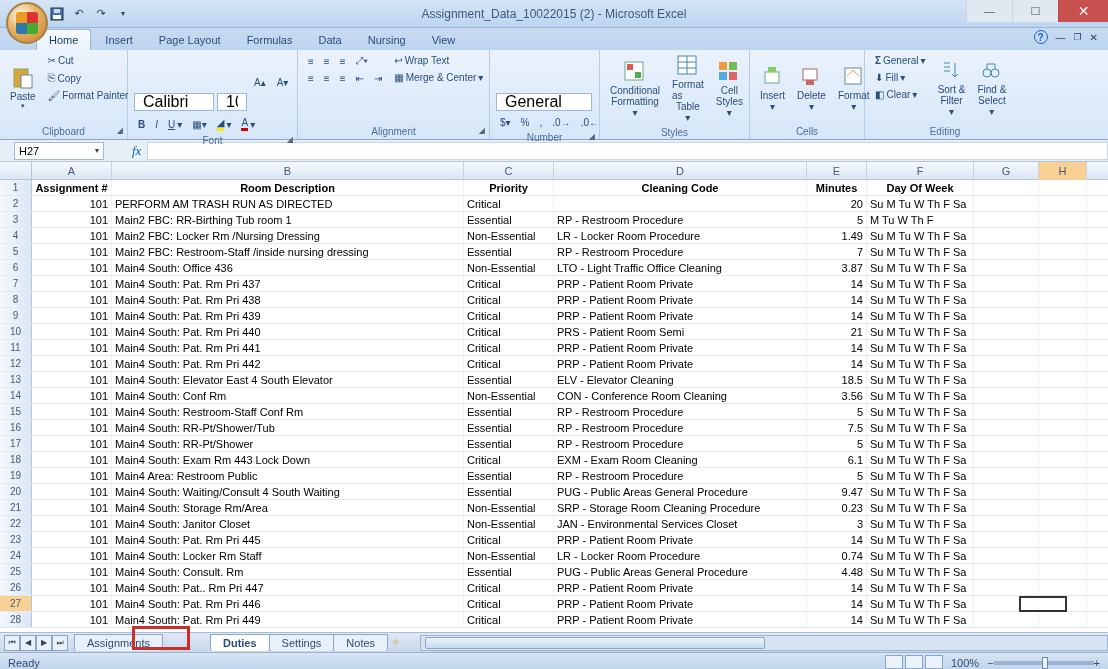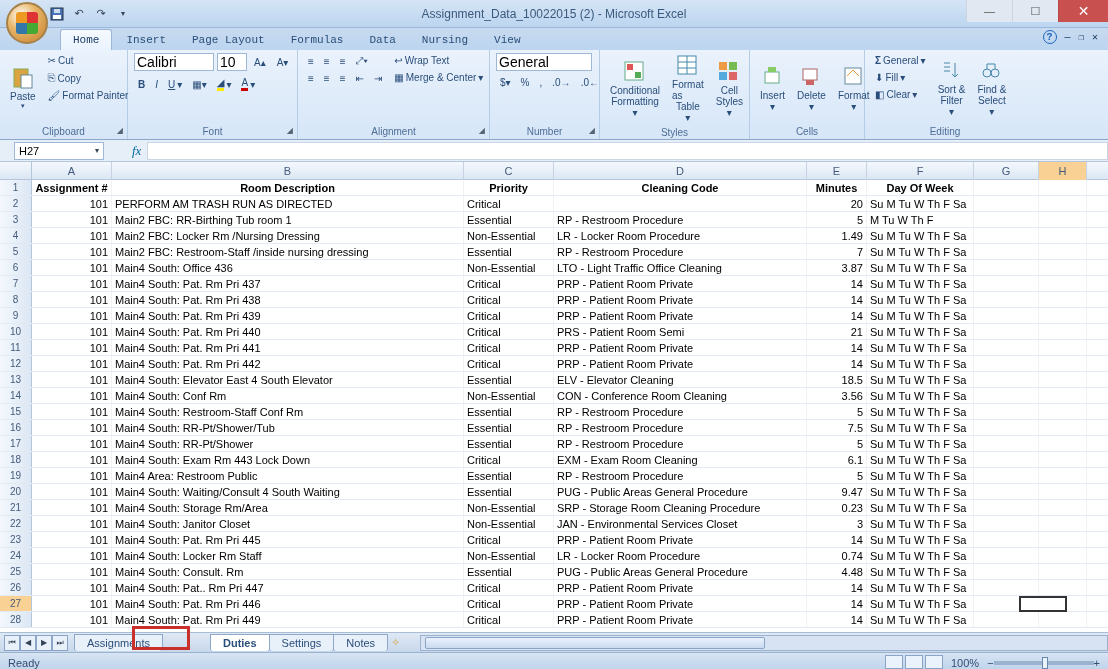--- a/index.html
+++ b/index.html
@@ -13,36 +13,36 @@
 .winctrl { position: absolute; right: 0; top: 0; display: flex; }
 .winctrl div { width: 46px; height: 22px; display: flex; align-items: center; justify-content: center; border-left: 1px solid rgba(0,0,0,0.08); font-family: Arial; }
 .winctrl .min, .winctrl .max { background: #e1e8f2; color: #555; }
 .winctrl .close { background: #c8504e; color: #fff; width: 50px; font-size: 14px; }
 
 
 .office-btn { position: absolute; left: 6px; top: 2px; width: 42px; height: 42px; border-radius: 50%; background: radial-gradient(circle at 35% 30%, #fff, #e8b76a 40%, #c47c2a); border: 2px solid #a6824a; z-index: 10; display:flex; align-items:center; justify-content:center; }
 .office-btn::after { content:''; width:22px; height:22px; background: conic-gradient(#d33 0 25%, #4a3 25% 50%, #37a 50% 75%, #e92 75% 100%); border-radius:3px; }
 
 
-.tabs { height: 22px; background: linear-gradient(#c8daef, #bcd5f0); display: flex; align-items: flex-end; padding-left: 60px; gap: 2px; font-family: Liberation Mono, monospace; }
+.tabs { height: 22px; background: linear-gradient(#c8daef, #bcd5f0); display: flex; align-items: flex-end; padding-left: 36px; gap: 2px; }
 .tab { padding: 4px 12px; font-size: 11px; color: #2a4e7a; border-radius: 3px 3px 0 0; cursor: default; }
 .tab.active { background: linear-gradient(#f6faff, #e9f3ff); border: 1px solid #9ab6d9; border-bottom: none; color: #1a3c66; }
 .help-area { position: absolute; right: 10px; top: 30px; display:flex; gap:8px; align-items:center; color:#246; }
 
 
 .ribbon { height: 90px; background: linear-gradient(#eaf2fc, #d6e6f8); border-bottom: 1px solid #8ba6c7; display: flex; }
 .group { border-right: 1px solid #b5cce6; padding: 3px 6px 2px; display: flex; flex-direction: column; justify-content: space-between; }
 .group-body { display: flex; gap: 4px; flex: 1; }
 .group-label { font-size: 10px; color: #4e6e97; text-align: center; padding-top: 2px; position:relative; }
 .group-label .dlg { position:absolute; right:-2px; top:2px; font-size:8px; color:#567; }
 .rbtn { border: 1px solid transparent; padding: 1px 3px; font-size: 10px; color: #2a4e7a; display: flex; align-items: center; gap: 2px; border-radius: 2px; white-space:nowrap; }
 .vstack { display: flex; flex-direction: column; gap: 2px; }
 .big-btn { display:flex; flex-direction:column; align-items:center; justify-content:center; font-size:10px; color:#2a4e7a; padding:2px 4px; }
 .big-btn .ico { width:22px; height:22px; margin-bottom:2px; }
-select.combo, input.combo { font-size: 14px; border: 1px solid #9fb8d7; background:#fff; padding:1px 2px; height:18px; }
+select.combo, input.combo { font-size: 16px; border: 1px solid #9fb8d7; background:#fff; padding:1px 8px; height:18px;margin-top:40px; }
 
 
 .fbar { height: 22px; background: #e6eef8; border-bottom: 1px solid #b4c6dc; display: flex; align-items: center; }
 .namebox { margin-left: 14px; background:#fff; border:1px solid #9fb8d7; width: 90px; height:18px; display:flex; align-items:center; padding:0 4px; position:relative; }
 .namebox::after { content:'▾'; position:absolute; right:4px; font-size:8px; color:#345; }
 .fx { margin-left: 28px; font-style: italic; color:#0369a1; font-family: 'Times New Roman'; font-size:13px; }
 .formula-input { flex:1; margin-left:6px; background:#fff; border:1px solid #cbd6e5; height:18px; }
 
 
 .grid-wrap { position: relative; height: 470px; overflow:hidden; background:#fff; }

